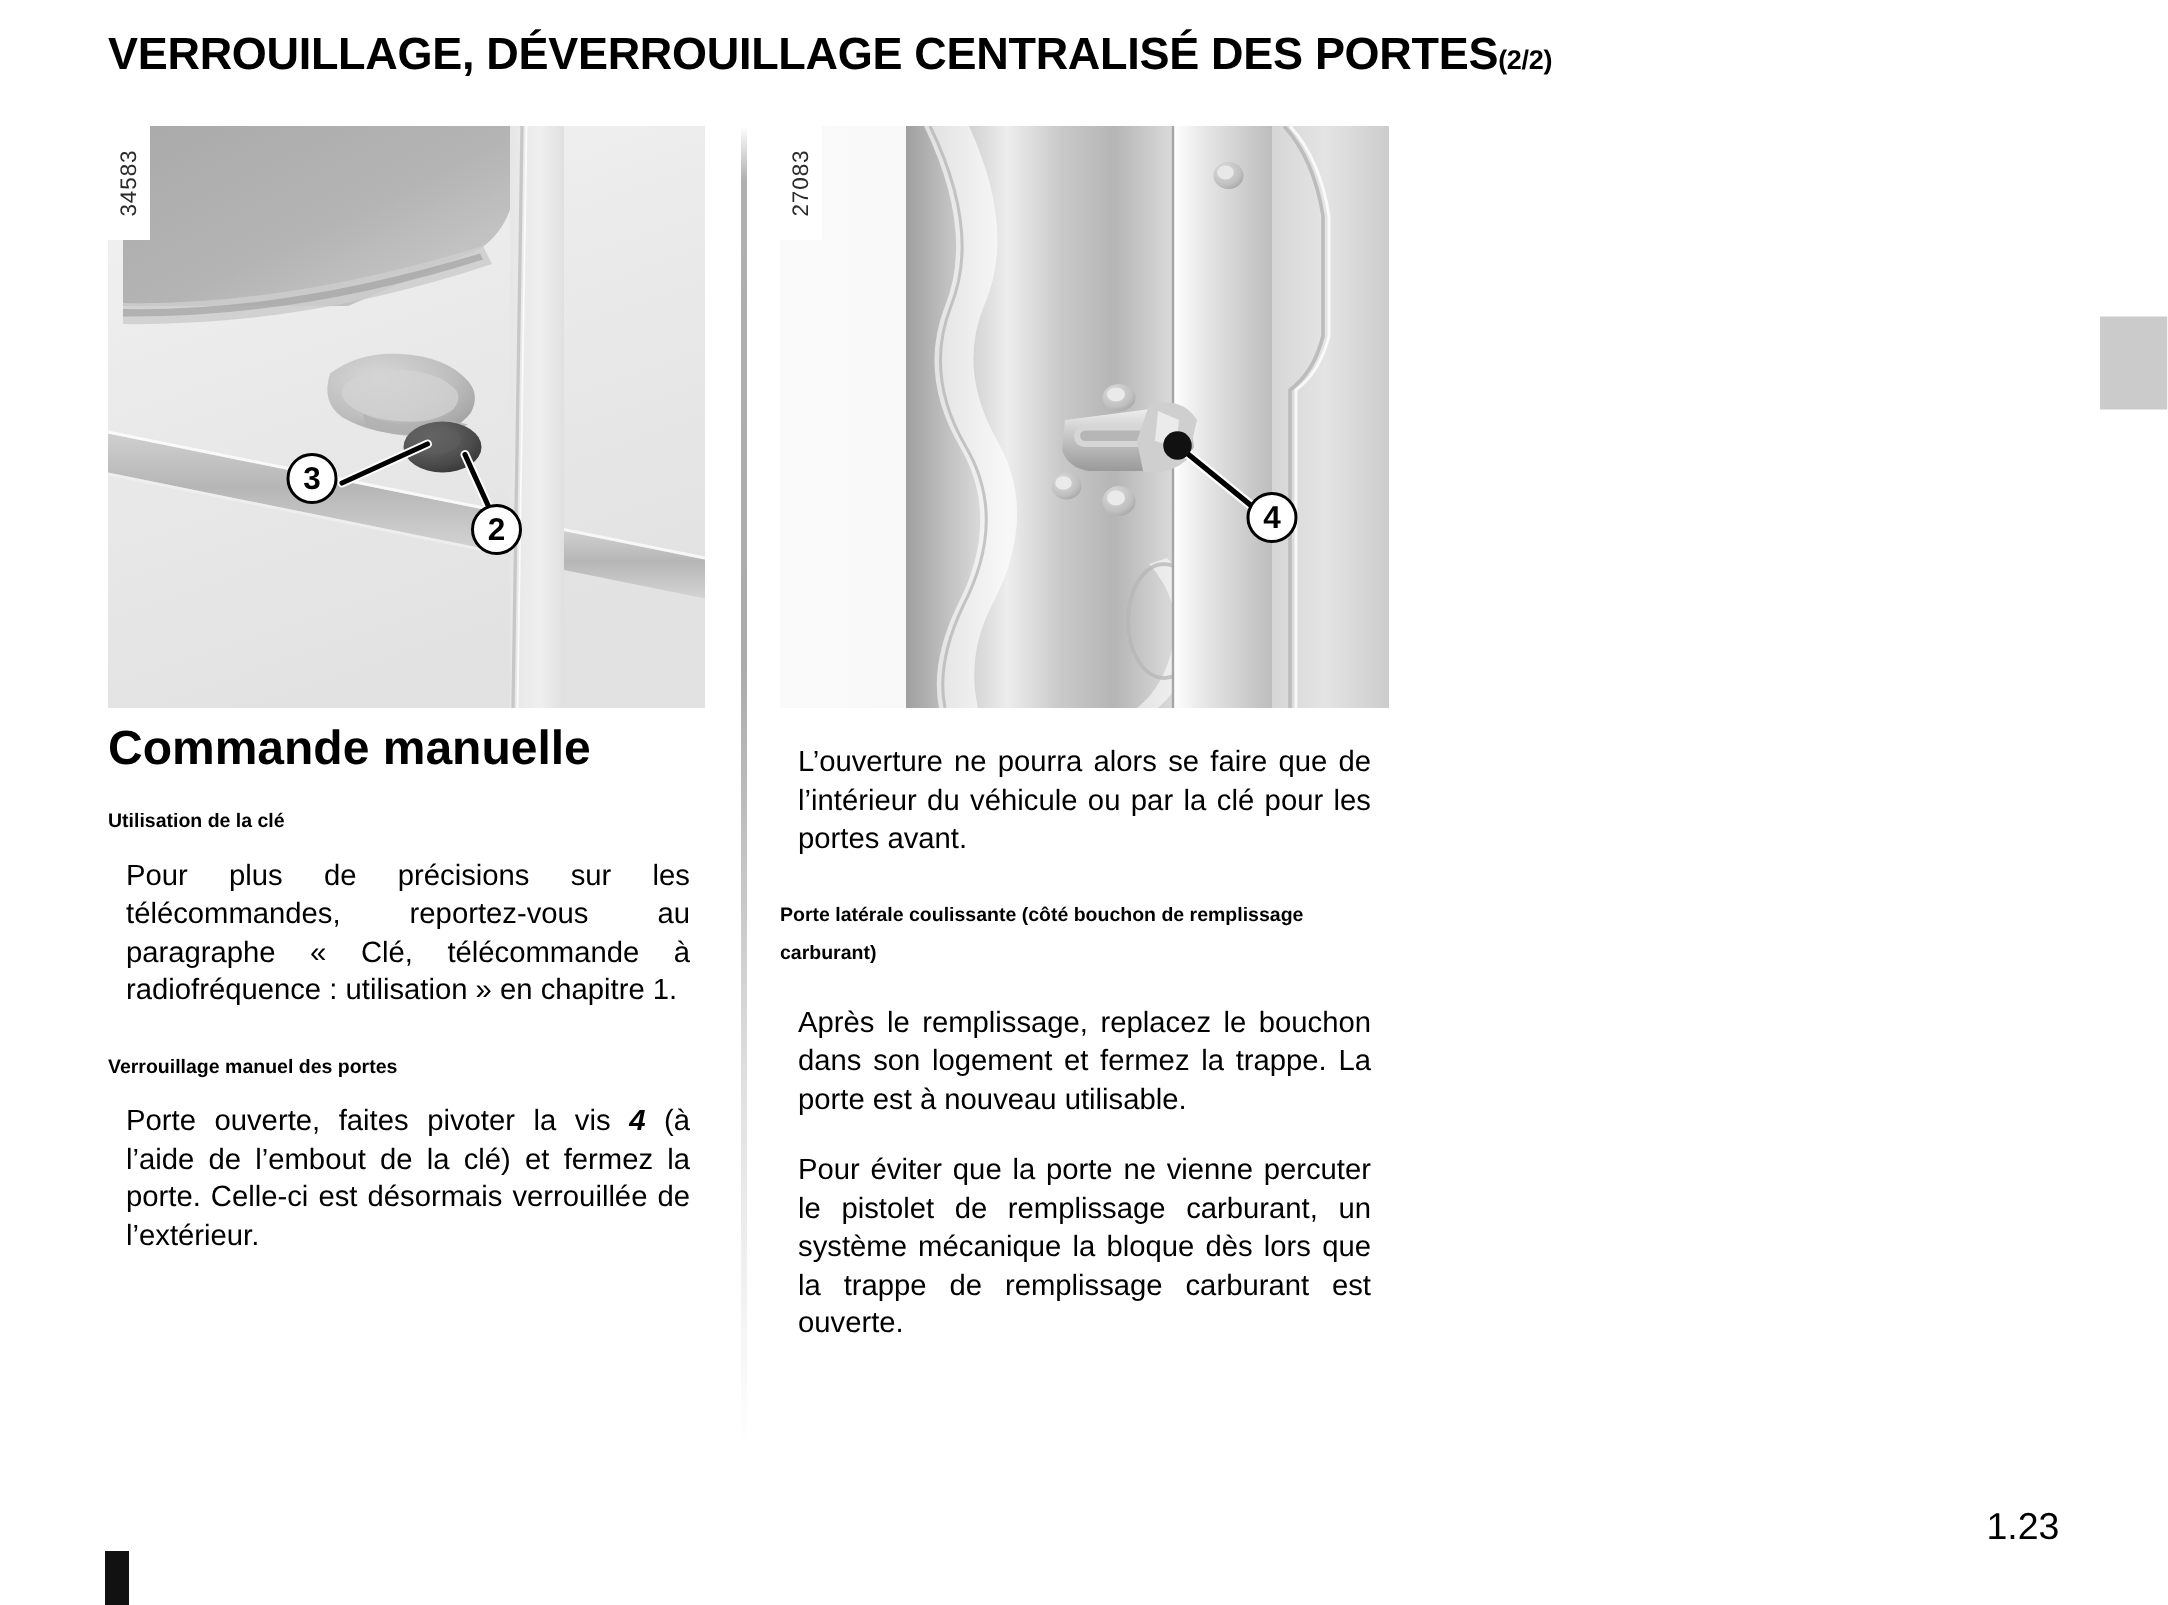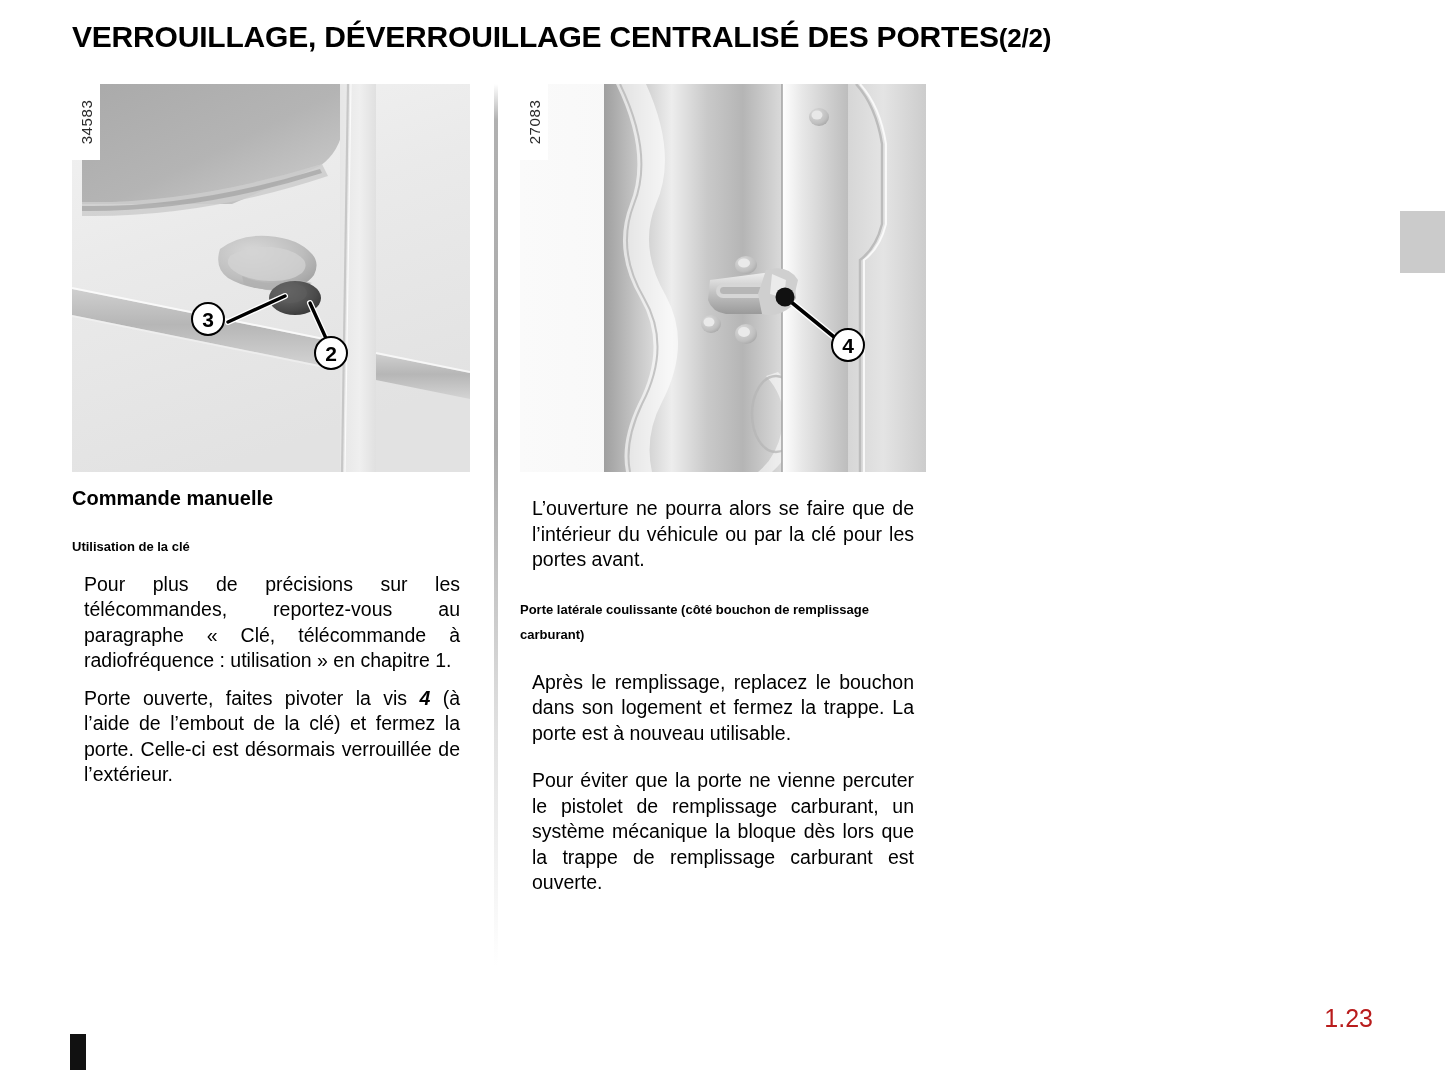--- a/index.html
+++ b/index.html
@@ -20,21 +20,21 @@
   .page-title {
     position: absolute;
     left: 72px;
     top: 20px;
     font-size: 30px;
     font-weight: bold;
     letter-spacing: -0.2px;
     white-space: nowrap;
   }
   .page-title .part {
-    font-size: 26px;
+    font-size: 18px;
     font-weight: bold;
     margin-top: 14px;
   }
 
   
   .edge-tab {
     position: absolute;
     right: 0;
     top: 211px;
     width: 45px;
@@ -121,21 +121,21 @@
     position: absolute;
     top: 484px;
     width: 400px;
     font-size: 19.5px;
     line-height: 25.5px;
   }
   .col-left  { left: 72px; width: 400px; }
   .col-right { left: 520px; width: 406px; }
 
   h2.section-title {
-    font-size: 20px;
+    font-size: 32px;
     font-weight: bold;
     margin: 0 0 22px 0;
     line-height: 28px;
   }
   h3.sub-title {
     font-size: 13px;
     font-weight: bold;
     margin: 0;
     line-height: 25.5px;
   }
@@ -149,21 +149,21 @@
   }
   p.body.gap { margin-top: 22px; }
   .ref { font-weight: bold; font-style: italic; }
 
   
   .folio {
     position: absolute;
     right: 72px;
     top: 1004px;
     font-size: 25px;
-    color: #b91c1c;
+    color: #000000;
   }
 </style>
 </head>
 <body>
 
 <div class="page-title">
   <span>VERROUILLAGE, DÉVERROUILLAGE CENTRALISÉ DES PORTES</span><span class="part">(2/2)</span>
 </div>
 
 <div class="edge-tab"></div>
@@ -339,20 +339,21 @@
 
 <div class="col col-left">
 
   <h2 class="section-title">Commande manuelle</h2>
 
   <h3 class="sub-title">Utilisation de la clé</h3>
 
 
   <p class="body">Pour plus de précisions sur les télécommandes, reportez-vous au paragraphe « Clé, télécommande à radiofréquence : utilisation » en chapitre 1.</p>
 
+  <h3 class="sub-title spaced">Verrouillage manuel des portes</h3>
 
   <p class="body"><span>Porte ouverte, faites pivoter la vis </span><span class="ref">4</span><span> (à l’aide de l’embout de la clé) et fermez la porte. Celle-ci est désormais verrouillée de l’extérieur.</span></p>
 </div>
 
 <div class="col col-right">
 
   <p class="body">L’ouverture ne pourra alors se faire que de l’intérieur du véhicule ou par la clé pour les portes avant.</p>
 
   <h3 class="sub-title spaced">Porte latérale coulissante (côté bouchon de remplissage carburant)</h3>
 

